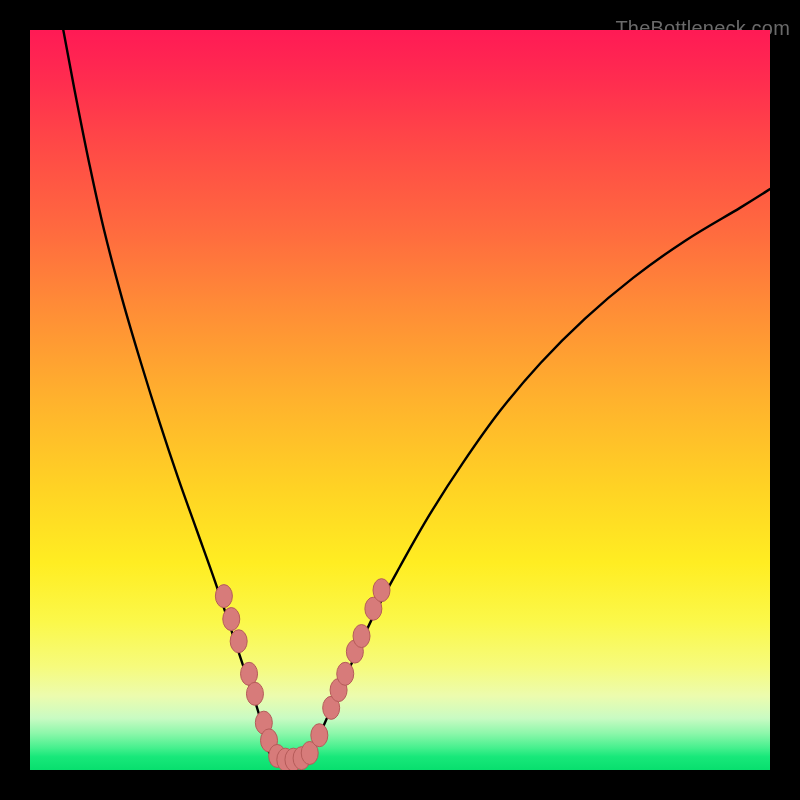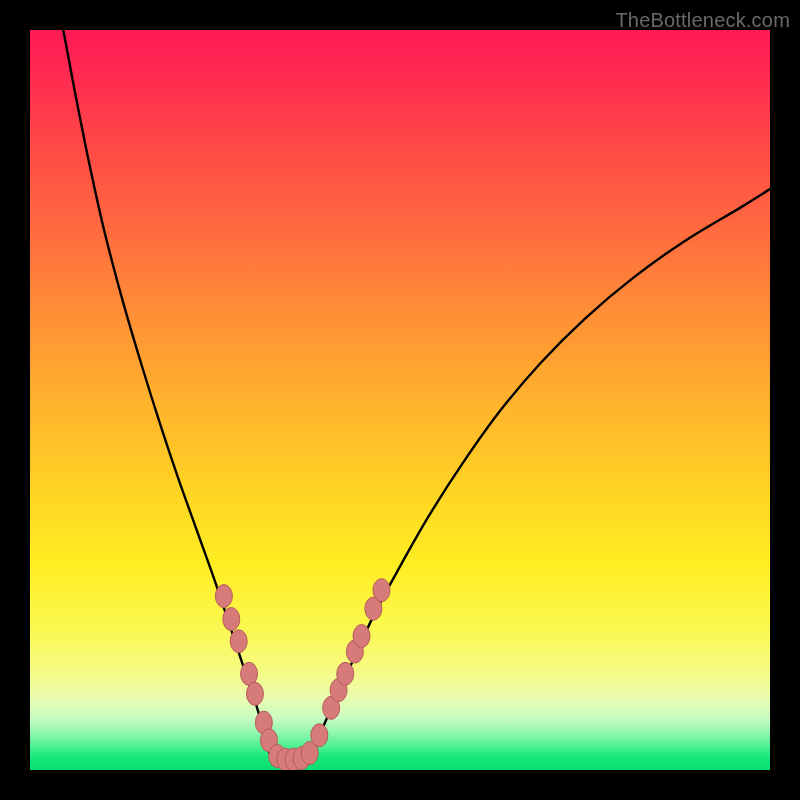--- a/index.html
+++ b/index.html
@@ -38,21 +38,21 @@
       #ecfcae 90%,
       #c9fbc3 93%,
       #8ef7ab 95%,
       #46f08e 97%,
       #18e87a 98.2%,
       #08df6e 100%
     );
   }
   .watermark {
     position: absolute;
-    top: 9px;
+    top: 17px;
     right: 10px;
     color: #6a6a6a;
     font-size: 20px;
     font-weight: 500;
     letter-spacing: 0.2px;
     user-select: none;
   }
   svg.overlay {
     position: absolute;
     left: 0;

